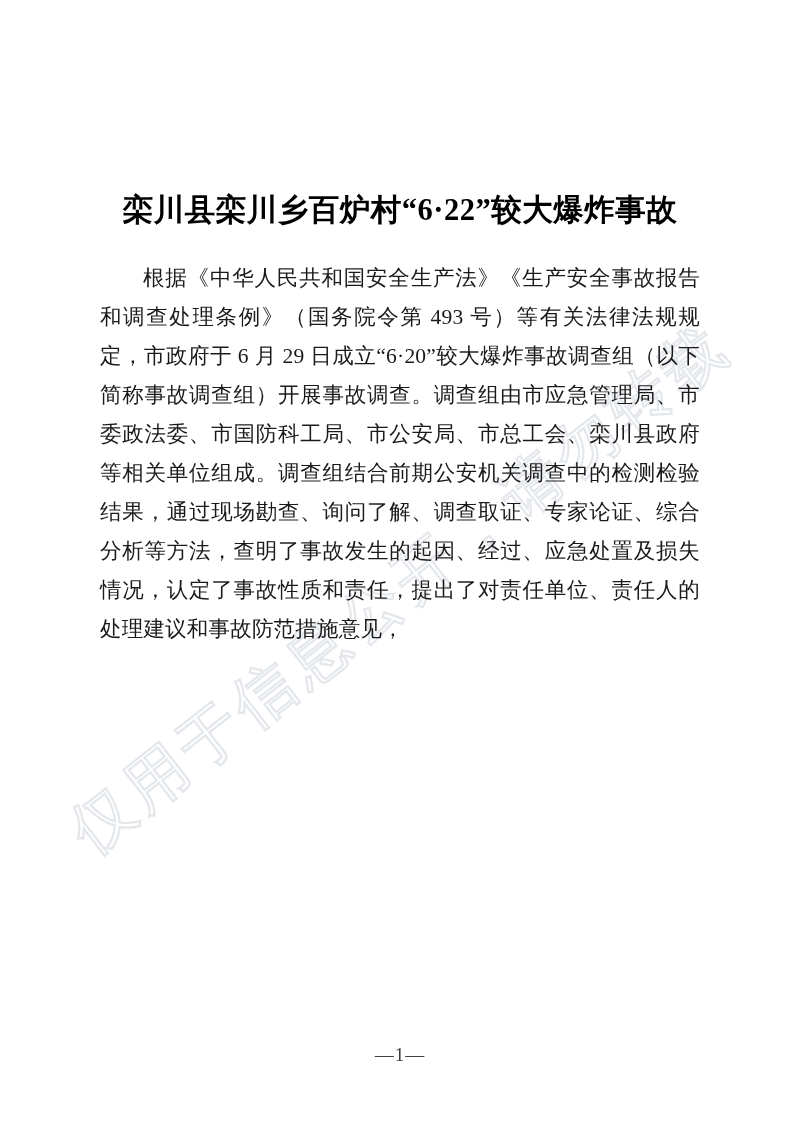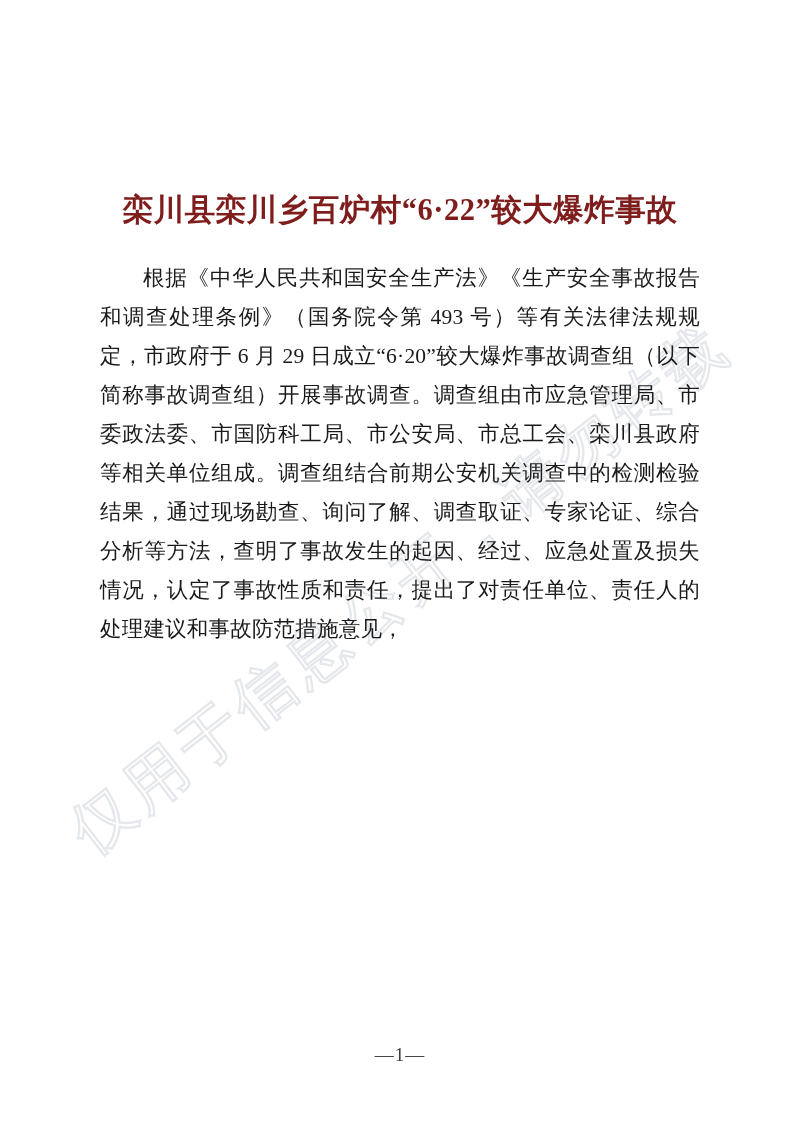--- a/index.html
+++ b/index.html
@@ -50,21 +50,21 @@
 
   .doc-title {
     margin: 0;
     padding-top: 188px;
     text-align: center;
     font-family: "Liberation Serif", "DejaVu Serif", serif;
     font-weight: 700;
     font-size: 30.5px;
     line-height: 45px;
     letter-spacing: 0.5px;
-    color: #7f1d1d;
+    color: #000000;
   }
   .doc-title .title-line {
     display: block;
   }
 
   .body-block {
     margin-top: 26px;
   }
 
   .para {

